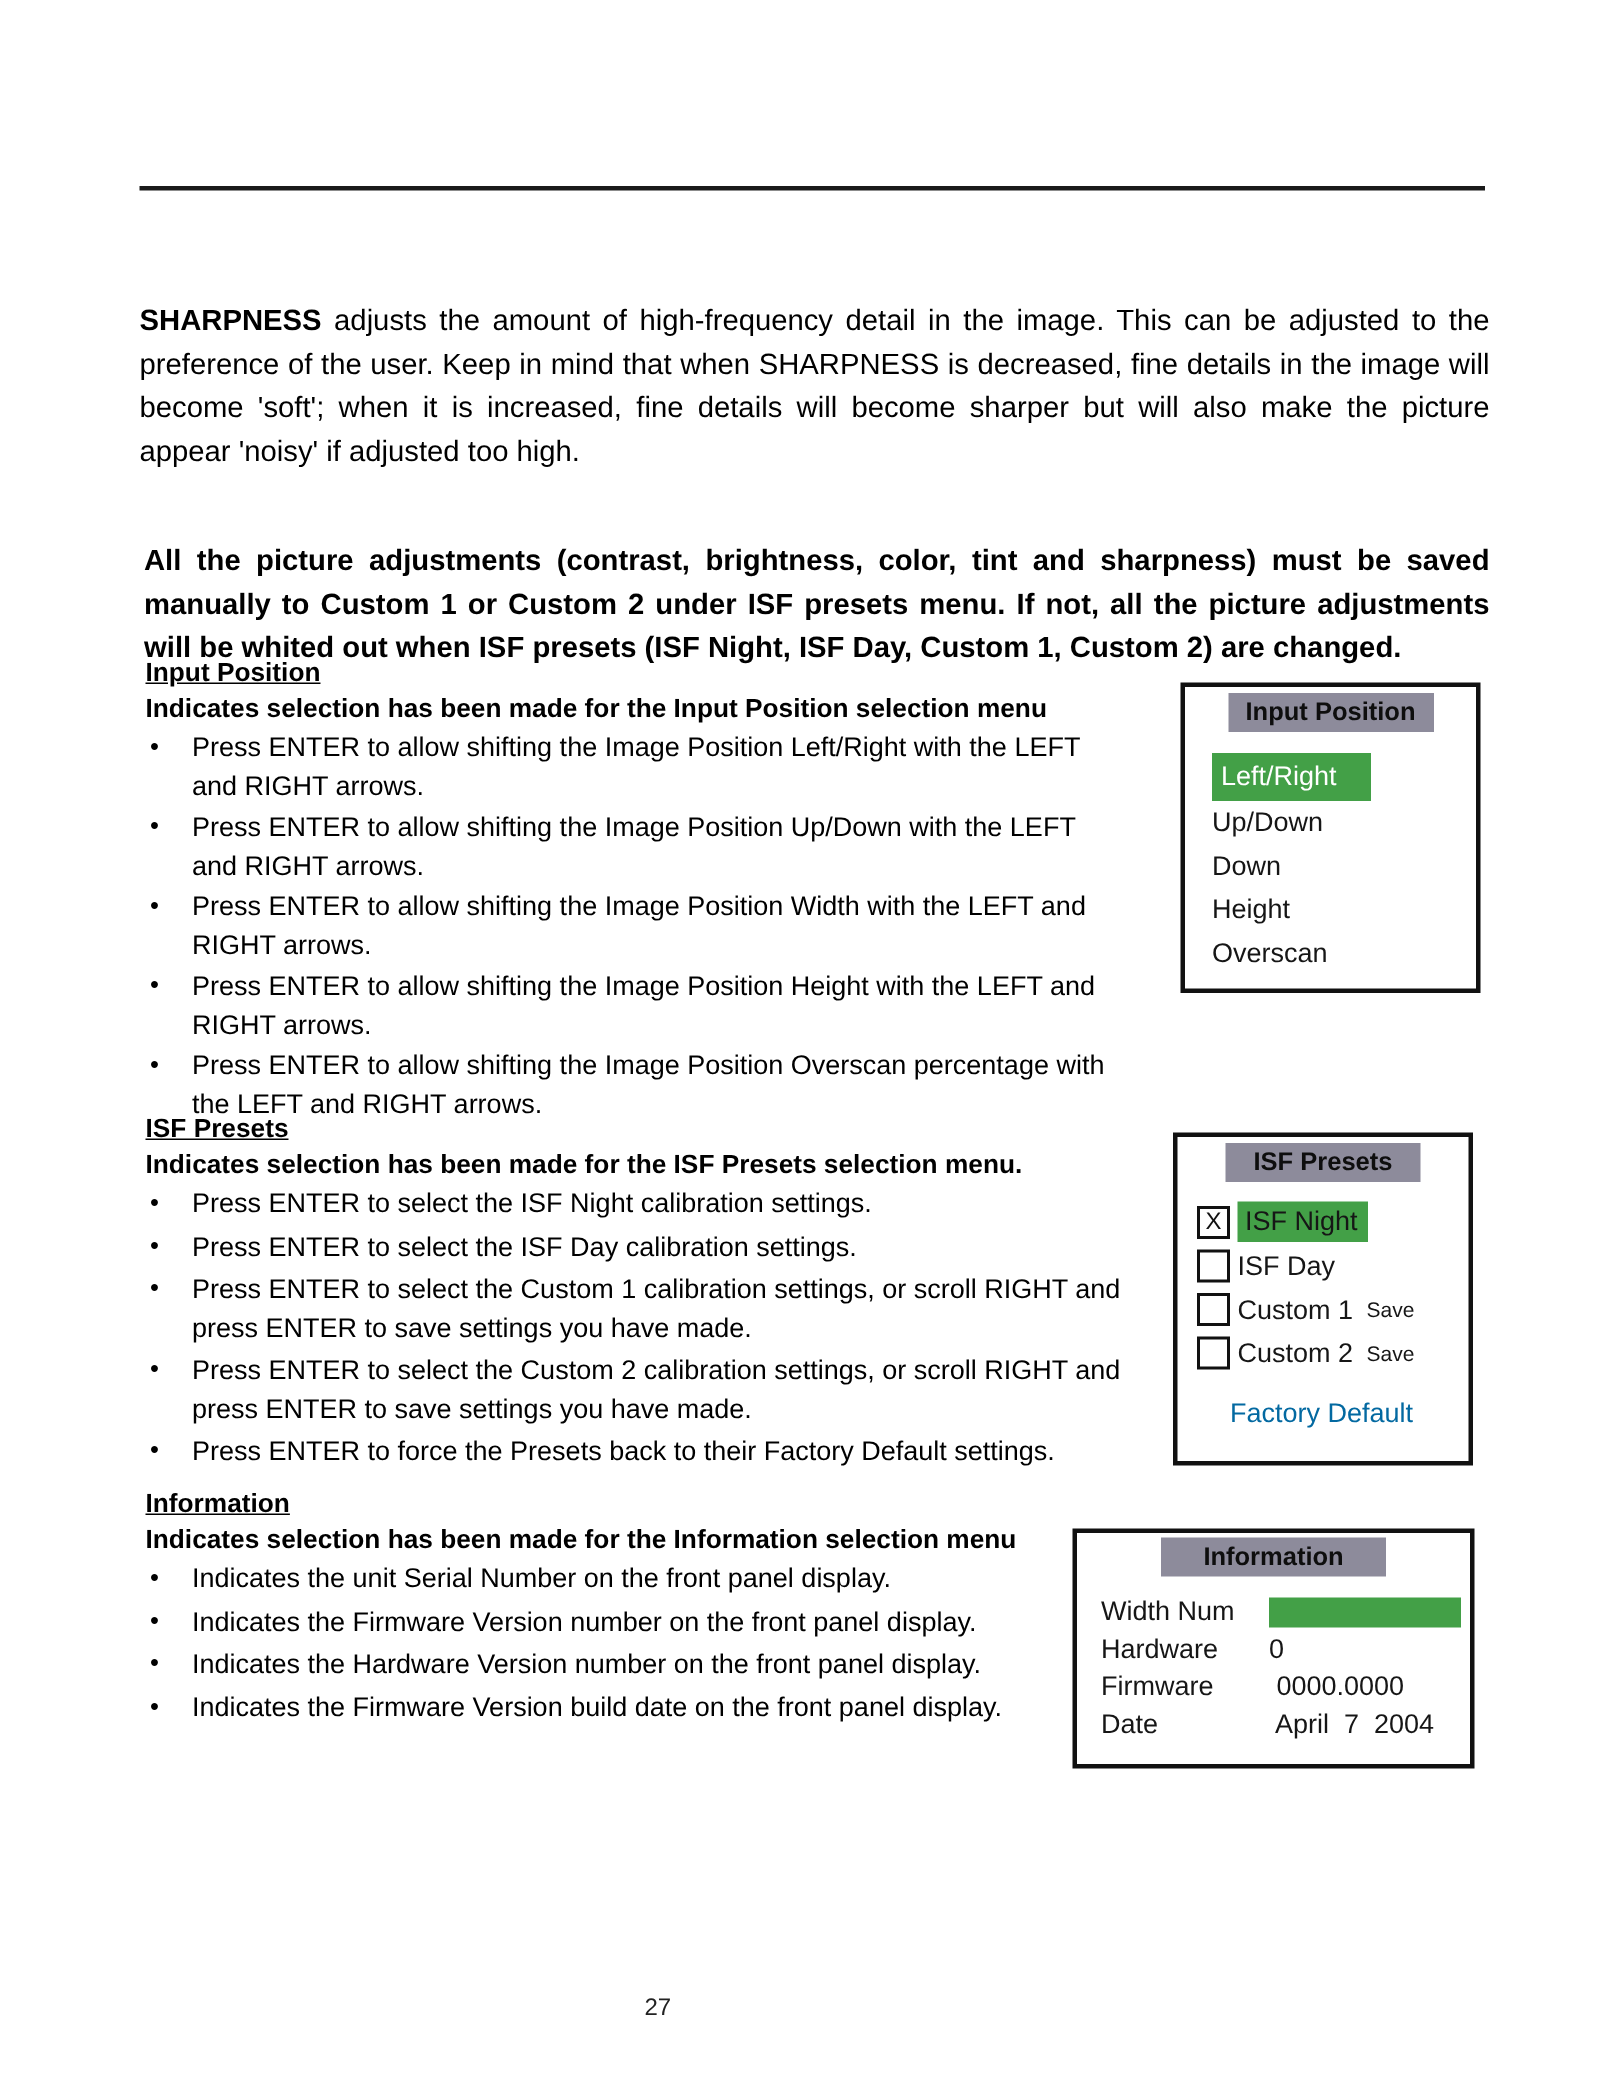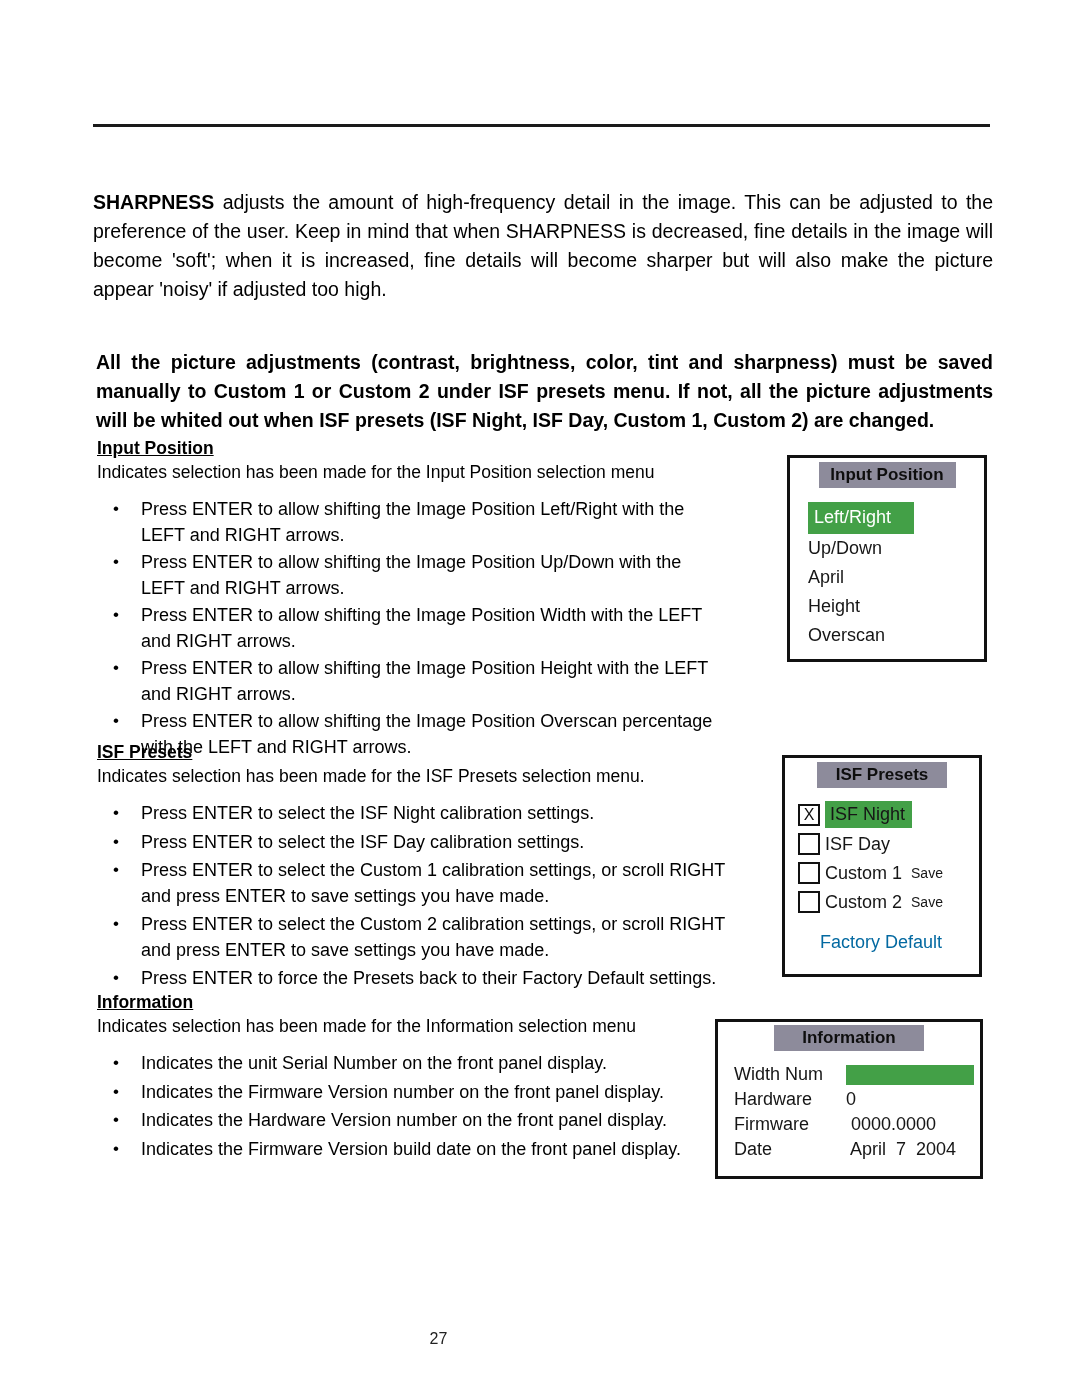--- a/index.html
+++ b/index.html
@@ -32,21 +32,21 @@
     width: 877px;
     text-align: center;
     font-size: 16px;
     color: #222;
   }
 
   
   .body-col {
     position: absolute;
     left: 93px;
-    top: 188px;
+    top: 200px;
     width: 900px;
   }
   p.intro {
     margin: 0 0 0 0;
     font-size: 19.5px;
     line-height: 29px;
     text-align: justify;
     text-justify: inter-word;
   }
   p.intro .lead {
@@ -74,27 +74,27 @@
   .sec-title {
     font-size: 17.5px;
     font-weight: bold;
     text-decoration: underline;
     line-height: 22px;
     margin: 0 0 1px 0;
     display: inline-block;
   }
   .sec-sub {
     font-size: 17.5px;
-    font-weight: normal;
+    font-weight: bold;
     line-height: 24px;
     margin: 0 0 2px 0;
   }
   ul.bullets {
     list-style: none;
-    margin: 13px;
+    margin: 0;
     padding: 0;
   }
   ul.bullets > li {
     position: relative;
     padding-left: 31px;
     font-size: 18px;
     line-height: 25.5px;
     margin-bottom: 2px;
   }
   ul.bullets > li::before {
@@ -269,21 +269,21 @@
     <li>Indicates the Hardware Version number on the front panel display.</li>
     <li>Indicates the Firmware Version build date on the front panel display.</li>
   </ul>
 </div>
 
 <div class="osd" id="osd-input-position">
   <span class="osd-title">Input Position</span>
   <div class="osd-body">
     <div class="osd-row"><span class="hl">Left/Right</span></div>
     <div class="osd-row"><span>Up/Down</span></div>
-    <div class="osd-row"><span>April</span></div>
+    <div class="osd-row"><span>Down</span></div>
     <div class="osd-row"><span>Height</span></div>
     <div class="osd-row"><span>Overscan</span></div>
   </div>
 </div>
 
 <div class="osd" id="osd-isf-presets">
   <span class="osd-title">ISF Presets</span>
   <div class="osd-body">
 
     <div class="chk-row">

